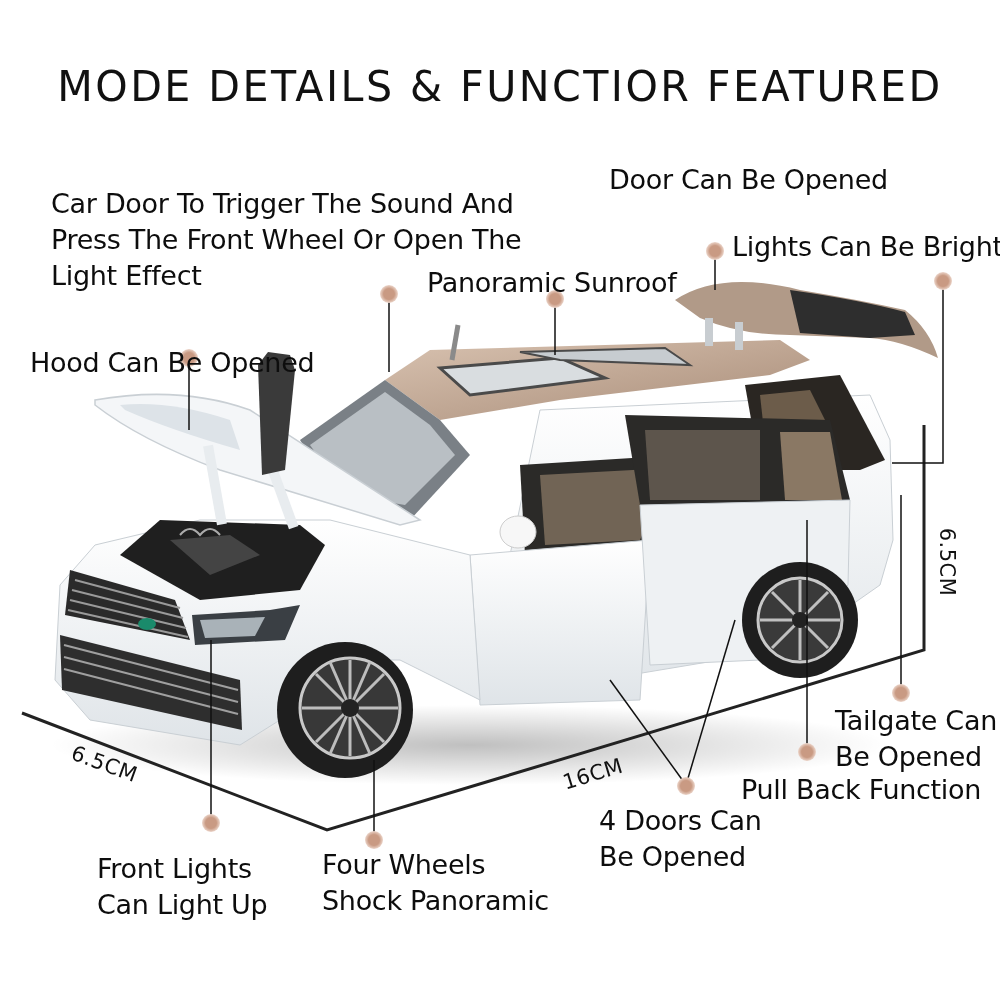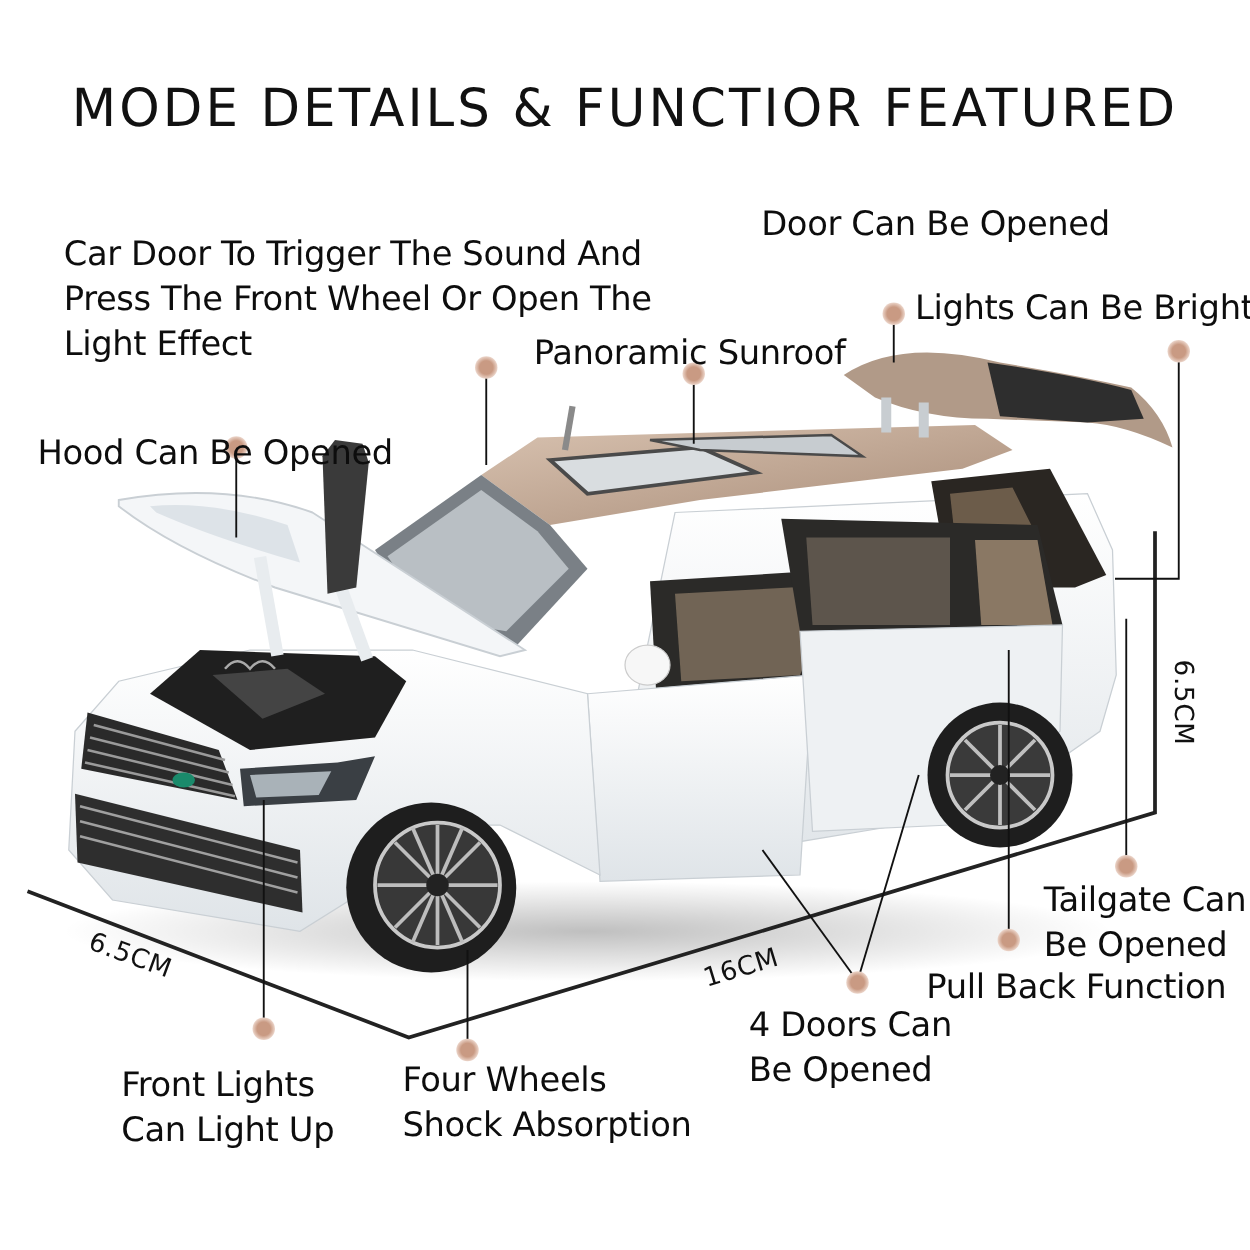--- a/index.html
+++ b/index.html
@@ -198,14 +198,14 @@
   <span>Be Opened</span>
 </div>
 
 <div class="label" style="left:97px; top:851px;">
   <span>Front Lights</span>
   <span>Can Light Up</span>
 </div>
 
 <div class="label" style="left:322px; top:847px;">
   <span>Four Wheels</span>
-  <span>Shock Absorption</span>
+  <span>Shock Panoramic</span>
 </div>
 
 </body></html>

